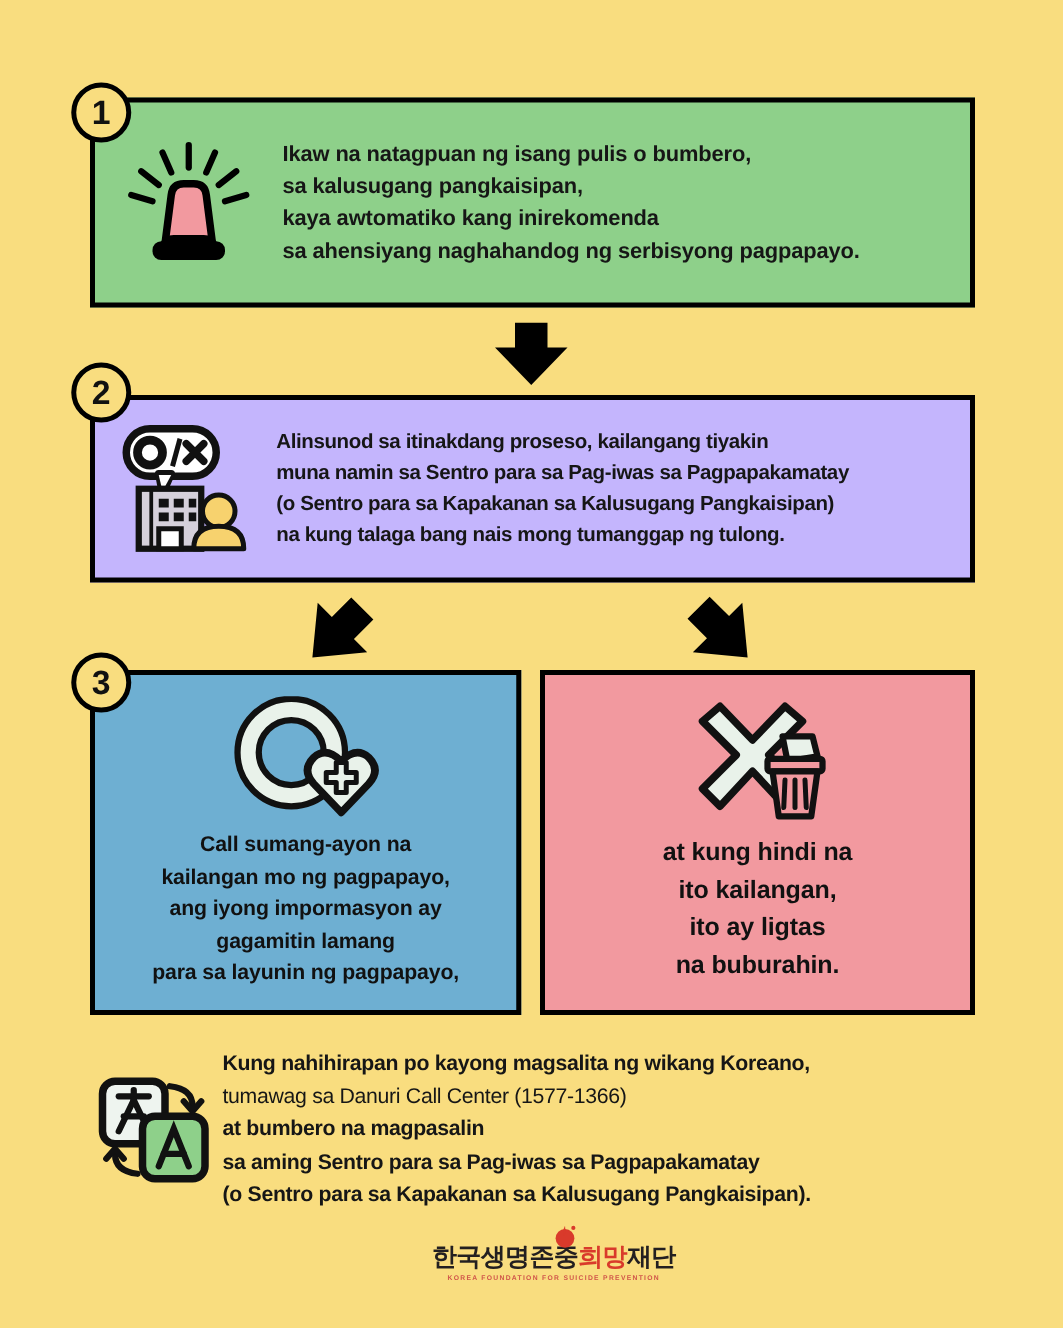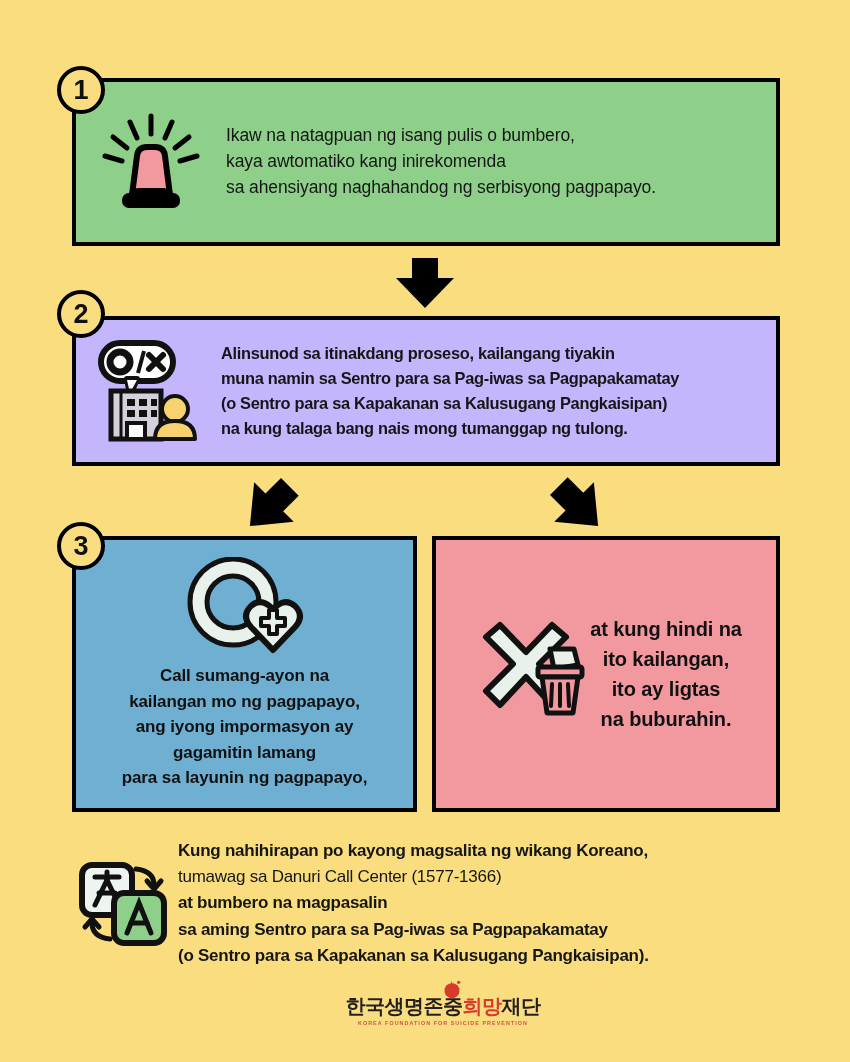--- a/index.html
+++ b/index.html
@@ -60,21 +60,21 @@
   #step1 .icon-wrap {
     width: 150px;
     display: flex;
     align-items: center;
     justify-content: center;
     flex: 0 0 150px;
   }
   #step1 .text-block {
     flex: 1;
     font-size: 17.5px;
-    font-weight: normal;
+    font-weight: bold;
     color: #161616;
     line-height: 1.47;
     letter-spacing: -0.1px;
   }
 
   
   .arrow-down {
     position: absolute;
     left: 394px;
     top: 258px;
@@ -129,20 +129,21 @@
     flex-direction: column;
     justify-content: center;
   }
   #badge3 { left: 57px; top: 522px; }
   #step3b {
     left: 432px;
     top: 536px;
     width: 348px;
     height: 276px;
     background: #f2999f;
+    flex-direction: column;
     justify-content: center;
   }
   .panel-icon {
     display: flex;
     align-items: center;
     justify-content: center;
     margin-bottom: 6px;
   }
   #step3a .panel-text {
     font-size: 17px;
@@ -242,20 +243,21 @@
           <line x1="8" y1="48" x2="25" y2="53"></line>
           <line x1="100" y1="48" x2="83" y2="53"></line>
         </g>
         <path d="M35 87 L40 48 Q41 39 50 39 L58 39 Q67 39 68 48 L73 87 Z" fill="#f2999f" stroke="#000000" stroke-width="6" stroke-linejoin="round"></path>
         <rect x="25" y="85" width="58" height="15" rx="7" fill="#000000"></rect>
         <path d="M31 87 Q34 80 42 80 L66 80 Q74 80 77 87 Z" fill="#000000"></path>
       </svg>
     </div>
     <div class="text-block">
       <div>Ikaw na natagpuan ng isang pulis o bumbero,</div>
+      <div>sa kalusugang pangkaisipan,</div>
       <div>kaya awtomatiko kang inirekomenda</div>
       <div>sa ahensiyang naghahandog ng serbisyong pagpapayo.</div>
     </div>
   </div>
   <div class="step-badge" id="badge1">1</div>
 
   <div class="arrow-down">
     <svg width="62" height="52" viewBox="0 0 62 52">
       <path d="M18 0 L44 0 L44 20 L60 20 L31 50 L2 20 L18 20 Z" fill="#000000"></path>
     </svg>

